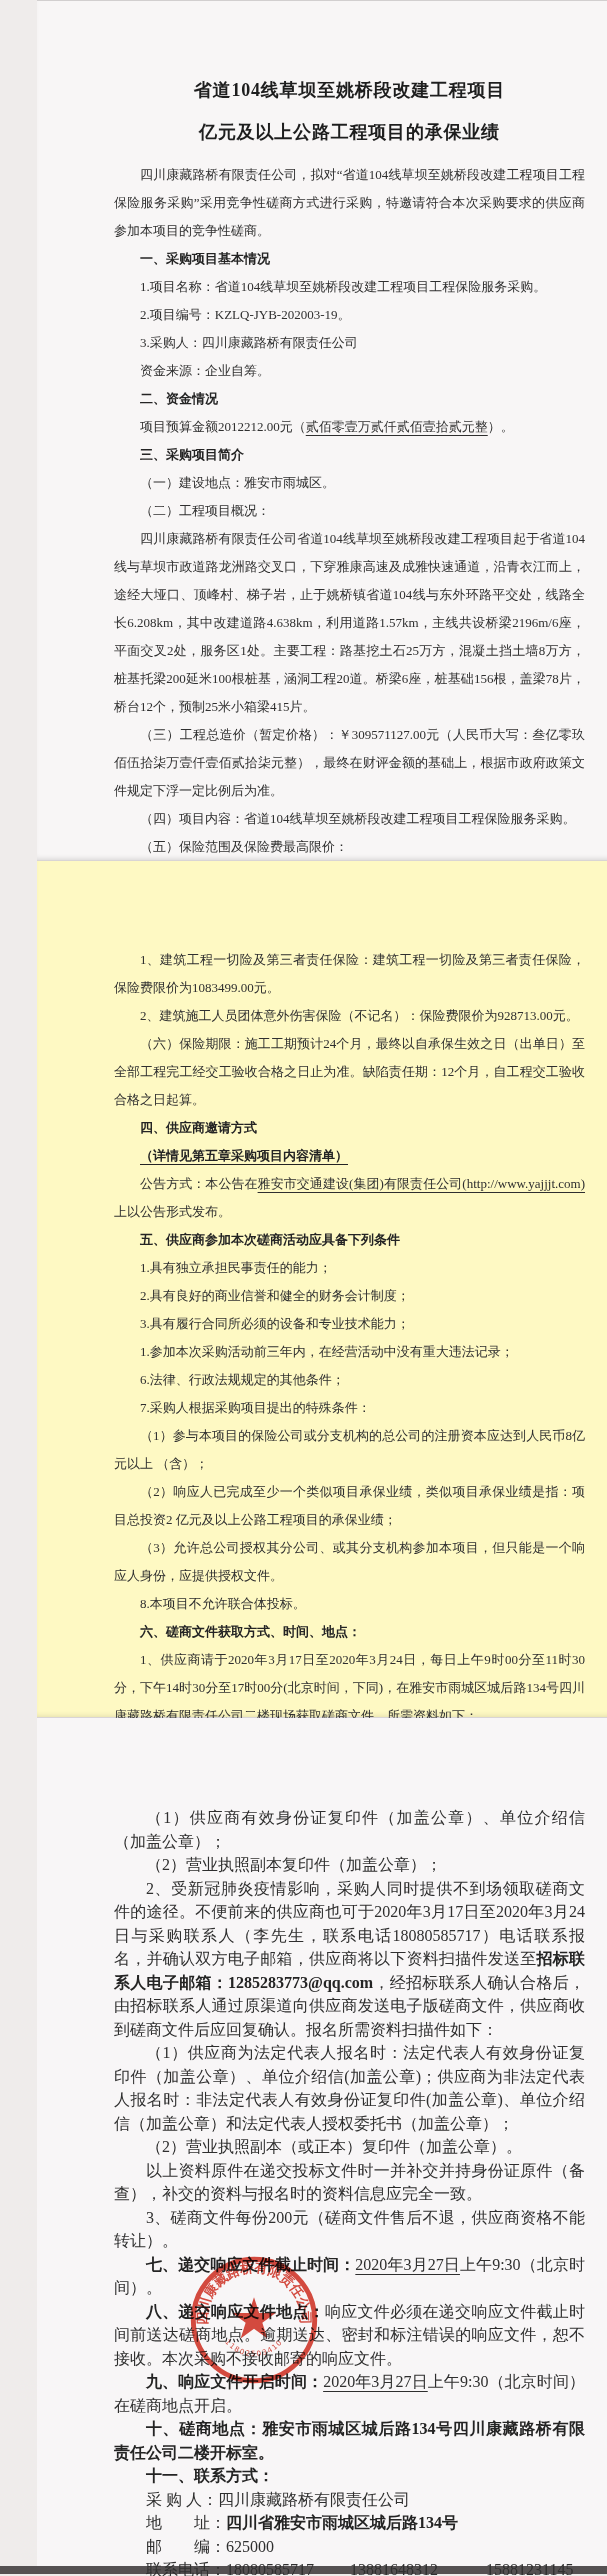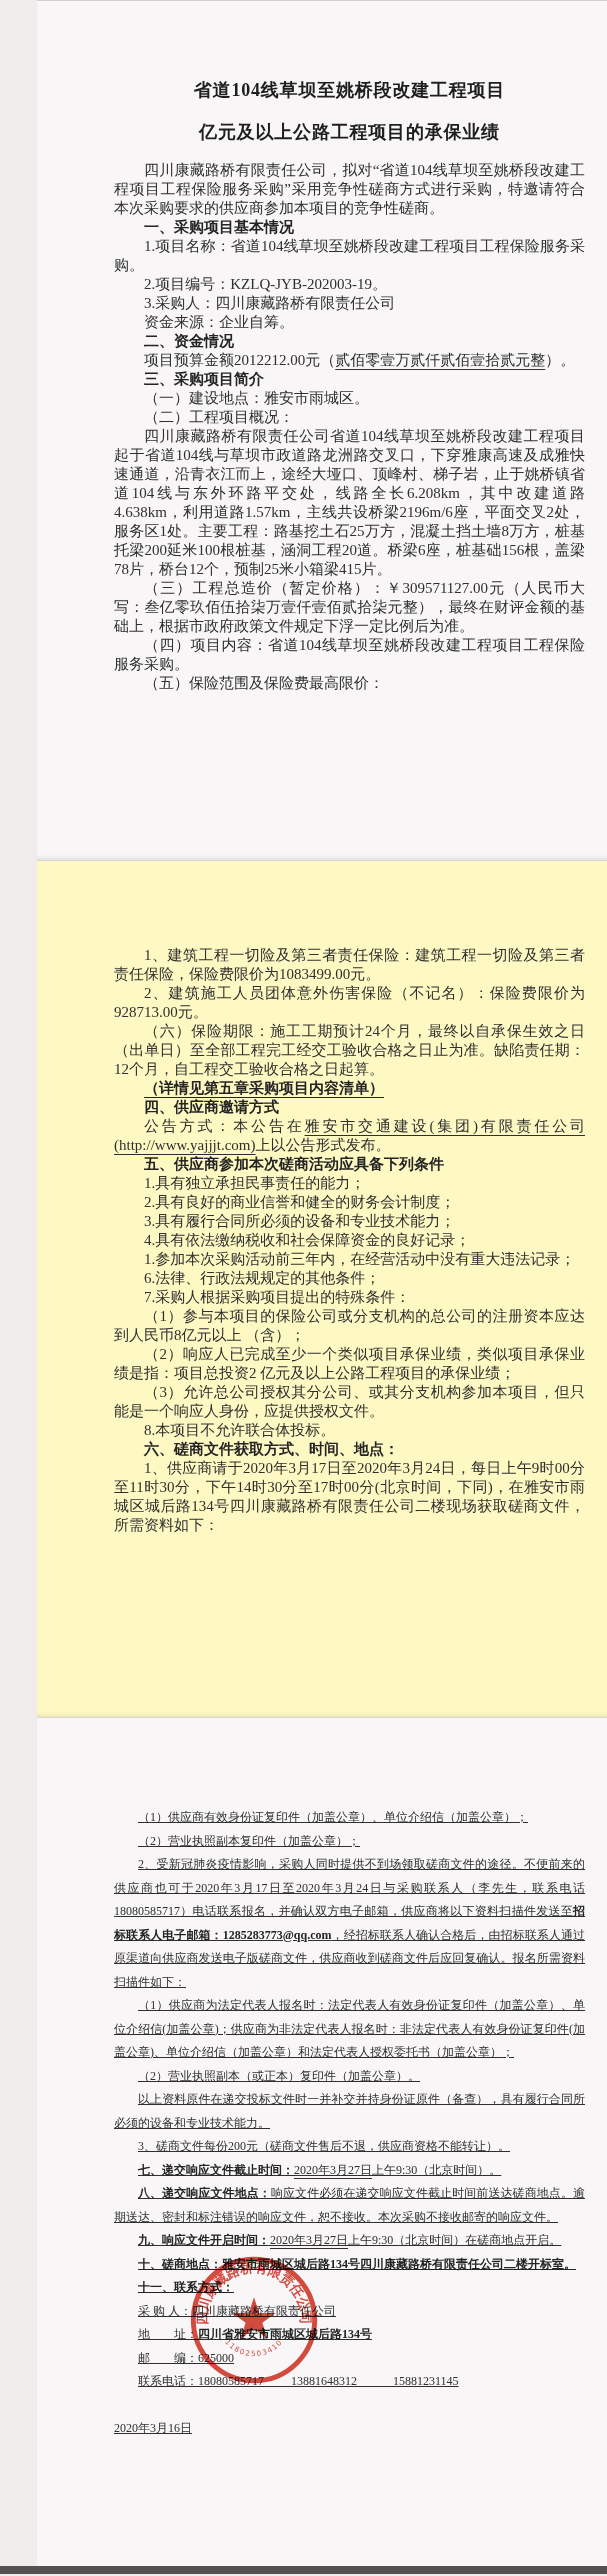--- a/index.html
+++ b/index.html
@@ -16,22 +16,22 @@
     background:#f8f6f6;
     box-sizing:border-box;
     color:#2f2f2f;
     margin-left:37px;
   }
   #page-1{height:861px;padding:68px 59px 0 77px;border-top:1.5px solid #d2cfcf;border-bottom:1.5px solid #d9d5d5;box-shadow:inset 0 -4.6px 6px -4.6px rgba(0,0,0,.18);}
   #page-2{height:857px;padding:85px 59px 0 77px;border-bottom:1.5px solid #d9d5d5;box-shadow:inset 0 -4.6px 6px -4.6px rgba(0,0,0,.15);background:#fef9c3;}
   #page-3{height:848px;padding:88px 59px 0 77px;background:#f8f6f7;}
   #bottom-strip{height:7.6px;width:607px;background:#555152;}
   .blk{margin:0;text-align:justify;text-indent:2em;}
-  #page-1 .blk,#page-2 .blk{font-size:15px;line-height:19px;}
-  #page-3 .blk{font-size:12px;line-height:23.5px;text-decoration:underline;}
+  #page-1 .blk,#page-2 .blk{font-size:13px;line-height:28px;}
+  #page-3 .blk{font-size:16px;line-height:23.5px;}
   .t1,.t2{
     text-align:center;text-indent:0;
     font-size:18px !important;font-weight:bold;line-height:42px !important;
     color:#1e1e1e;letter-spacing:0.8px;
   }
   .t2{margin-bottom:7.6px !important;}
   .h{font-weight:bold;color:#242424;}
   .pb{font-weight:bold;color:#242424;}
   .date{text-indent:0;padding-right:4.6px;margin-top:23px !important;}
   .b{font-weight:bold;color:#242424;}
@@ -71,48 +71,47 @@
         <p class="blk p"><span>（四）项目内容：省道104线草坝至姚桥段改建工程项目工程保险服务采购。</span></p>
         <p class="blk p"><span>（五）保险范围及保险费最高限价：</span></p>
       </div>
   </div>
 
   <div class="page" id="page-2">
     <div class="content">
         <p class="blk p"><span>1、建筑工程一切险及第三者责任保险：建筑工程一切险及第三者责任保险，保险费限价为1083499.00元。</span></p>
         <p class="blk p"><span>2、建筑施工人员团体意外伤害保险（不记名）：保险费限价为928713.00元。</span></p>
         <p class="blk p"><span>（六）保险期限：施工工期预计24个月，最终以自承保生效之日（出单日）至全部工程完工经交工验收合格之日止为准。缺陷责任期：12个月，自工程交工验收合格之日起算。</span></p>
+        <p class="blk h"><span>四、供应商邀请方式</span></p>
         <p class="blk p"><span class="b u">（详情见第五章采购项目内容清单）</span></p>
-        <p class="blk h"><span>四、供应商邀请方式</span></p>
         <p class="blk p"><span>公告方式：本公告在</span><span class="u">雅安市交通建设(集团)有限责任公司(http://www.yajjjt.com)</span><span>上以公告形式发布。</span></p>
         <p class="blk h"><span>五、供应商参加本次磋商活动应具备下列条件</span></p>
         <p class="blk p"><span>1.具有独立承担民事责任的能力；</span></p>
         <p class="blk p"><span>2.具有良好的商业信誉和健全的财务会计制度；</span></p>
         <p class="blk p"><span>3.具有履行合同所必须的设备和专业技术能力；</span></p>
-        <p class="blk p"><span>4.具有依法缴纳税收和社会保障资金的良好记录；</span></p>
         <p class="blk p"><span>1.参加本次采购活动前三年内，在经营活动中没有重大违法记录；</span></p>
         <p class="blk p"><span>6.法律、行政法规规定的其他条件；</span></p>
         <p class="blk p"><span>7.采购人根据采购项目提出的特殊条件：</span></p>
         <p class="blk p"><span>（1）参与本项目的保险公司或分支机构的总公司的注册资本应达到人民币8亿元以上 （含）；</span></p>
         <p class="blk p"><span>（2）响应人已完成至少一个类似项目承保业绩，类似项目承保业绩是指：项目总投资2 亿元及以上公路工程项目的承保业绩；</span></p>
         <p class="blk p"><span>（3）允许总公司授权其分公司、或其分支机构参加本项目，但只能是一个响应人身份，应提供授权文件。</span></p>
         <p class="blk p"><span>8.本项目不允许联合体投标。</span></p>
         <p class="blk h"><span>六、磋商文件获取方式、时间、地点：</span></p>
         <p class="blk p"><span>1、供应商请于2020年3月17日至2020年3月24日，每日上午9时00分至11时30分，下午14时30分至17时00分(北京时间，下同)，在雅安市雨城区城后路134号四川康藏路桥有限责任公司二楼现场获取磋商文件，所需资料如下：</span></p>
       </div>
   </div>
 
   <div class="page" id="page-3">
     <div class="content">
         <p class="blk p"><span>（1）供应商有效身份证复印件（加盖公章）、单位介绍信（加盖公章）；</span></p>
         <p class="blk p"><span>（2）营业执照副本复印件（加盖公章）；</span></p>
         <p class="blk p"><span>2、受新冠肺炎疫情影响，采购人同时提供不到场领取磋商文件的途径。不便前来的供应商也可于2020年3月17日至2020年3月24日与采购联系人（李先生，联系电话18080585717）电话联系报名，并确认双方电子邮箱，供应商将以下资料扫描件发送至</span><span class="b">招标联系人电子邮箱：1285283773@qq.com</span><span>，经招标联系人确认合格后，由招标联系人通过原渠道向供应商发送电子版磋商文件，供应商收到磋商文件后应回复确认。报名所需资料扫描件如下：</span></p>
         <p class="blk p"><span>（1）供应商为法定代表人报名时：法定代表人有效身份证复印件（加盖公章）、单位介绍信(加盖公章)；供应商为非法定代表人报名时：非法定代表人有效身份证复印件(加盖公章)、单位介绍信（加盖公章）和法定代表人授权委托书（加盖公章）；</span></p>
         <p class="blk p"><span>（2）营业执照副本（或正本）复印件（加盖公章）。</span></p>
-        <p class="blk p"><span>以上资料原件在递交投标文件时一并补交并持身份证原件（备查），具有履行合同所必须的设备和专业技术能力。</span></p>
+        <p class="blk p"><span>以上资料原件在递交投标文件时一并补交并持身份证原件（备查），补交的资料与报名时的资料信息应完全一致。</span></p>
         <p class="blk p"><span>3、磋商文件每份200元（磋商文件售后不退，供应商资格不能转让）。</span></p>
         <p class="blk p"><span class="b">七、递交响应文件截止时间：</span><span class="u">2020年3月27日</span><span>上午9:30（北京时间）。</span></p>
         <p class="blk p"><span class="b">八、递交响应文件地点：</span><span>响应文件必须在递交响应文件截止时间前送达磋商地点。逾期送达、密封和标注错误的响应文件，恕不接收。本次采购不接收邮寄的响应文件。</span></p>
         <p class="blk p"><span class="b">九、响应文件开启时间：</span><span class="u">2020年3月27日</span><span>上午9:30（北京时间）在磋商地点开启。</span></p>
         <p class="blk pb"><span>十、磋商地点：雅安市雨城区城后路134号四川康藏路桥有限责任公司二楼开标室。</span></p>
         <p class="blk h"><span>十一、联系方式：</span></p>
         <p class="blk p"><span>采 购 人：四川康藏路桥有限责任公司</span></p>
         <p class="blk p"><span>地　　址：</span><span class="b">四川省雅安市雨城区城后路134号</span></p>
         <p class="blk p"><span>邮　　编：625000</span></p>
         <p class="blk p"><span>联系电话：18080585717　　 13881648312　　　15881231145</span></p>

